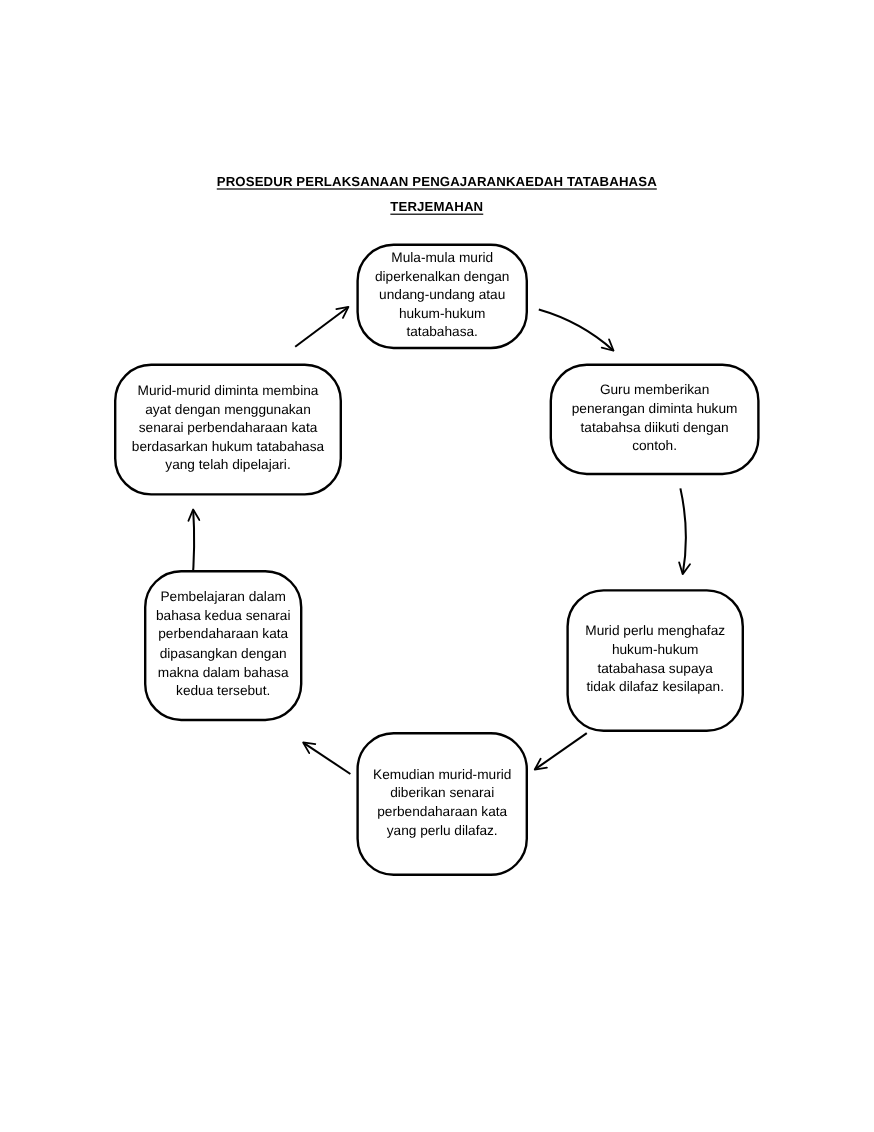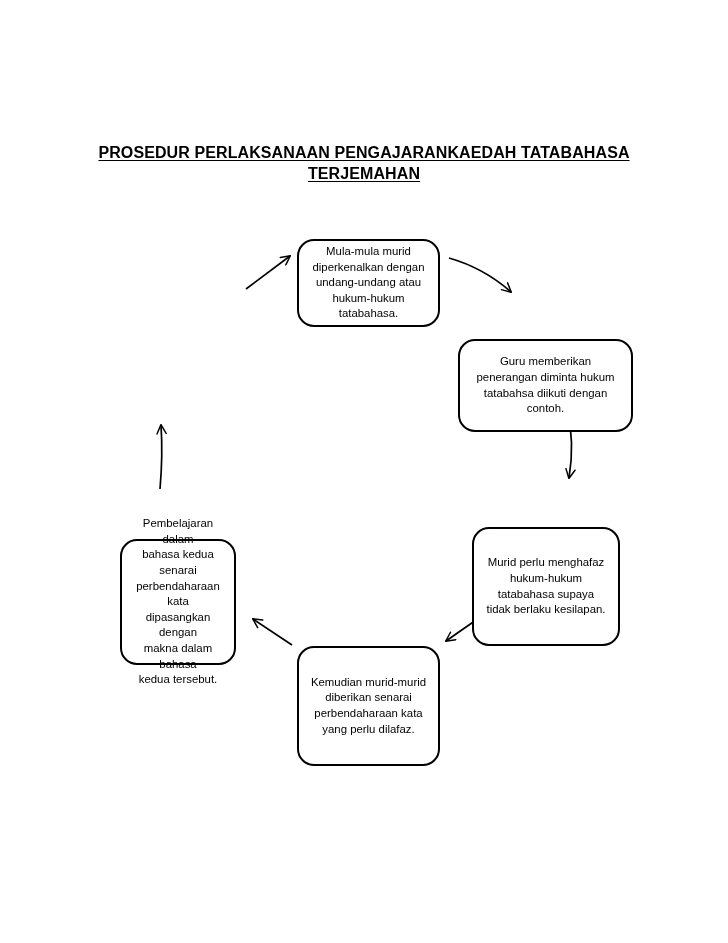--- a/index.html
+++ b/index.html
@@ -25,21 +25,21 @@
     background: #ffffff;
   }
 
   
   #diagram-title {
     position: absolute;
     left: 64px;
     top: 142px;
     width: 600px;
     text-align: center;
-    font-size: 16px;
+    font-size: 11px;
     font-weight: bold;
     line-height: 21px;
     letter-spacing: 0.1px;
   }
   #diagram-title .title-line {
     display: inline-block;
     text-decoration: underline;
     text-underline-offset: 2px;
   }
 
@@ -51,43 +51,42 @@
     width: 728px;
     height: 943px;
     pointer-events: none;
   }
 
   
   .node {
     position: absolute;
     box-sizing: border-box;
     border: 2.6px solid #000000;
-    border-radius: 17px;
+    border-radius: 31px;
     background: #ffffff;
     display: flex;
     align-items: center;
     justify-content: center;
     text-align: center;
     font-size: 11.4px;
     line-height: 15.6px;
     padding: 4px 7px;
-    margin-top: 36px;
   }
   .node .node-text {
     display: block;
     width: 100%;
     white-space: pre-line;
   }
 
   
   #node-1 { left: 297px; top: 203px; width: 143px; height: 88px; }
   #node-2 { left: 458px; top: 303px; width: 175px; height: 93px; }
   #node-3 { left: 472px; top: 491px; width: 148px; height: 119px; }
   #node-4 { left: 297px; top: 610px; width: 143px; height: 120px; }
-  #node-5 { left: 120px; top: 503px; width: 116px; height: 126px; }
+  #node-5 { left: 120px; top: 475px; width: 132px; height: 126px; }
   #node-6 { left: 95px; top: 303px; width: 190px; height: 110px; }
 </style>
 </head>
 <body>
 
 <div id="page">
 
   <div id="diagram-title">
     <span class="title-line">PROSEDUR PERLAKSANAAN PENGAJARANKAEDAH TATABAHASA</span>
     <br>
@@ -126,33 +125,40 @@
     <span class="node-text">Guru memberikan
 penerangan diminta hukum
 tatabahsa diikuti dengan
 contoh.</span>
   </div>
 
   <div class="node" id="node-3">
     <span class="node-text">Murid perlu menghafaz
 hukum-hukum
 tatabahasa supaya
-tidak berlaku kesilapan.</span>
+tidak dilafaz kesilapan.</span>
   </div>
 
   <div class="node" id="node-4">
     <span class="node-text">Kemudian murid-murid
 diberikan senarai
 perbendaharaan kata
 yang perlu dilafaz.</span>
   </div>
 
   <div class="node" id="node-5">
     <span class="node-text">Pembelajaran dalam
 bahasa kedua senarai
 perbendaharaan kata
 dipasangkan dengan
 makna dalam bahasa
 kedua tersebut.</span>
   </div>
 
+  <div class="node" id="node-6">
+    <span class="node-text">Murid-murid diminta membina
+ayat dengan menggunakan
+senarai perbendaharaan kata
+berdasarkan hukum tatabahasa
+yang telah dipelajari.</span>
+  </div>
 
 </div>
 
 </body></html>

